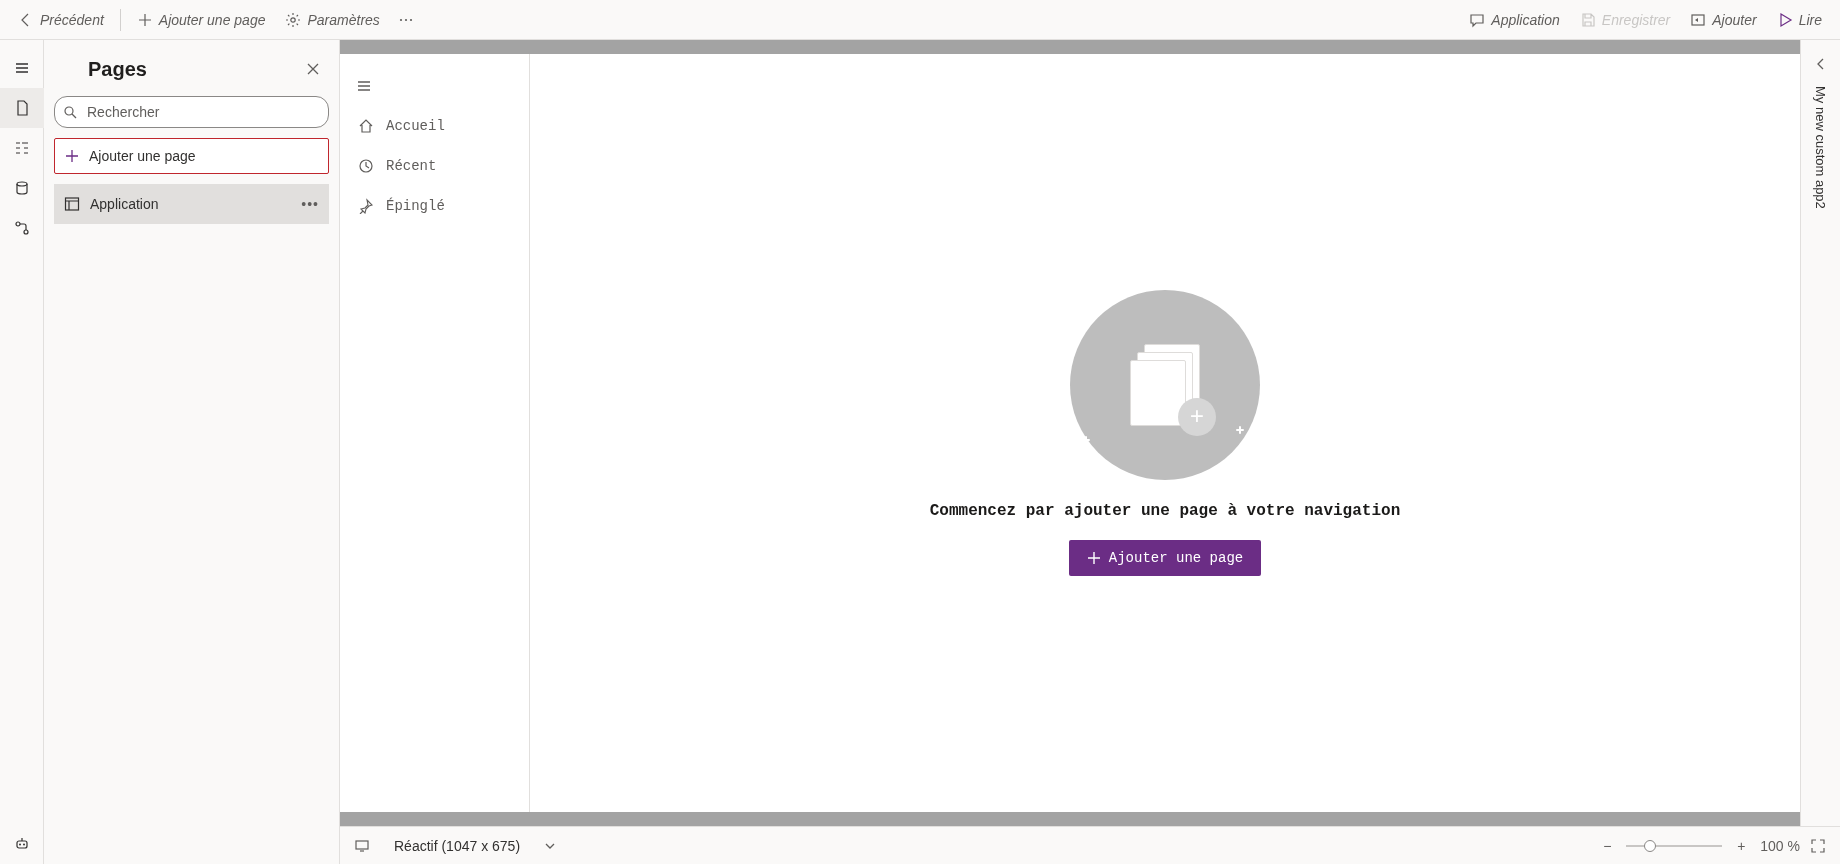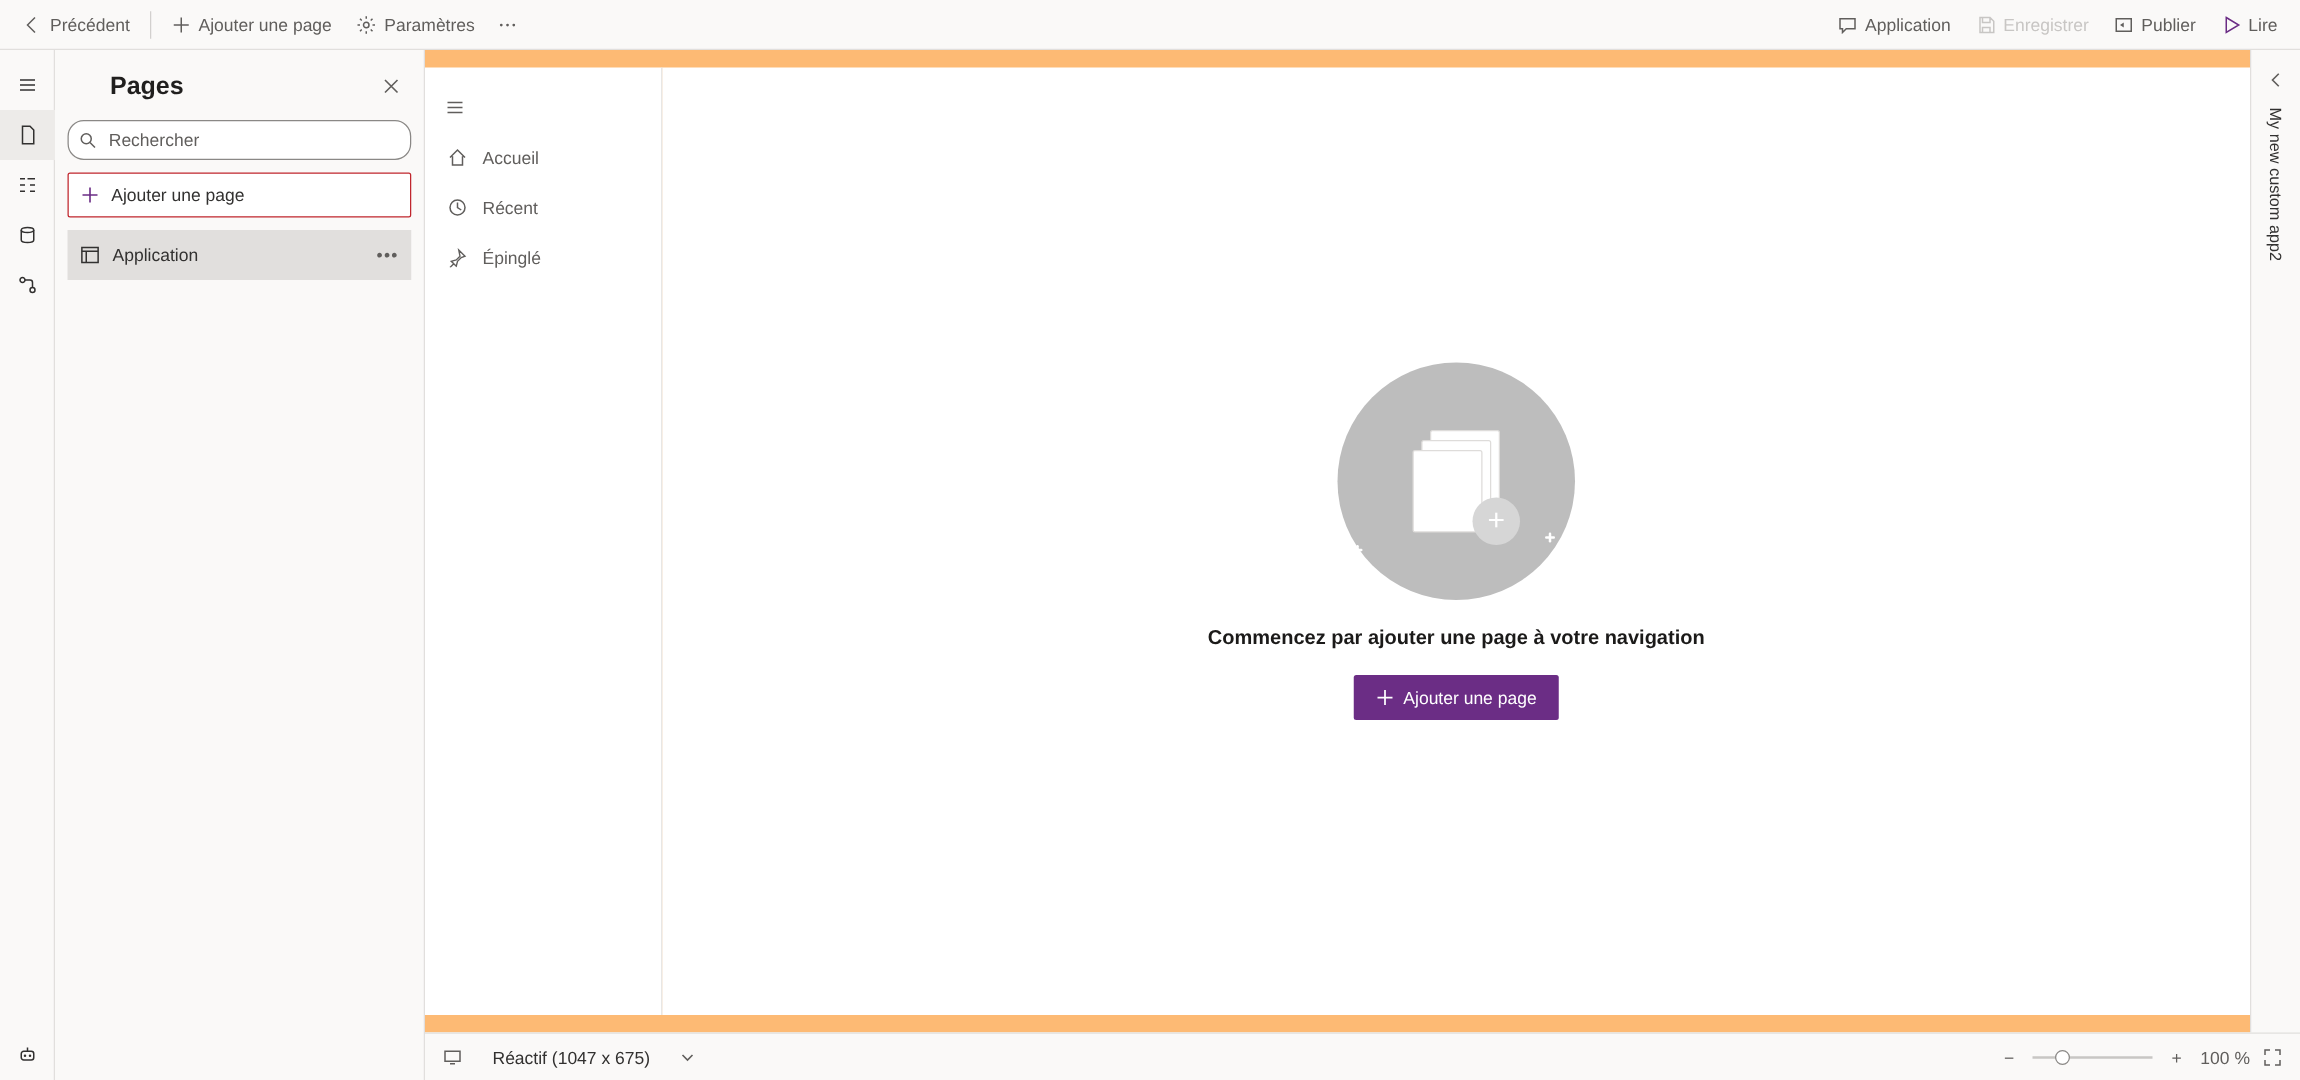--- a/index.html
+++ b/index.html
@@ -20,20 +20,21 @@
     background: #faf9f8;
     border-bottom: 1px solid #e1dfdd;
     padding: 0 10px;
   }
   .cmd-group { display: flex; align-items: center; gap: 4px; }
   .cmd-btn {
     display: flex; align-items: center; gap: 6px;
     height: 32px; padding: 0 8px;
     color: #605e5c; cursor: pointer;
     border-radius: 2px;
+    font-style: italic;
   }
   .cmd-btn.disabled { color: #c8c6c4; cursor: default; }
   .cmd-btn .icon { width: 16px; height: 16px; display: flex; align-items: center; justify-content: center; }
 
   
   .rail {
     position: absolute; left: 0; top: 40px; bottom: 0; width: 44px;
     background: #faf9f8; border-right: 1px solid #e1dfdd;
     display: flex; flex-direction: column; align-items: center;
     padding-top: 8px;
@@ -80,21 +81,22 @@
     display: flex; align-items: center; gap: 10px;
     padding: 0 10px; cursor: pointer;
     justify-content: space-between;
   }
   .list-item .left-wrap{display:flex;align-items:center;gap:10px;}
   .more-dots { color:#605e5c; font-size: 14px; letter-spacing: 1px; }
 
   
   .canvas-area {
     position: absolute; left: 340px; top: 40px; right: 40px; bottom: 38px;
-    background: #fdba74;
+    background: #a3a3a3;
+    font-family: Liberation Mono, monospace;
   }
   .canvas-inner-nav {
     position: absolute; left: 0; top: 14px; bottom: 14px; width: 190px;
     background: #fff;
     border-right: 1px solid #e1dfdd;
     padding-top: 12px;
   }
   .canvas-inner-nav .nav-item {
     display:flex; align-items:center; gap:12px;
     height: 40px; padding: 0 18px;
@@ -219,21 +221,21 @@
       </span>
       <span>Enregistrer</span>
     </div>
     <div class="cmd-btn">
       <span class="icon">
         <svg width="16" height="16" viewBox="0 0 16 16">
             <rect x="2" y="3" width="12" height="10" fill="none" stroke="#605e5c" stroke-width="1.2"></rect>
             <path d="M5 8l3-2v4z" fill="#605e5c"></path>
           </svg>
       </span>
-      <span>Publier</span>
+      <span>Ajouter</span>
     </div>
     <div class="cmd-btn">
       <span class="icon">
         <svg width="16" height="16" viewBox="0 0 16 16">
             <path d="M4 2l10 6-10 6z" fill="none" stroke="#6b2d85" stroke-width="1.2"></path>
           </svg>
       </span>
       <span>Lire</span>
     </div>
   </div>

